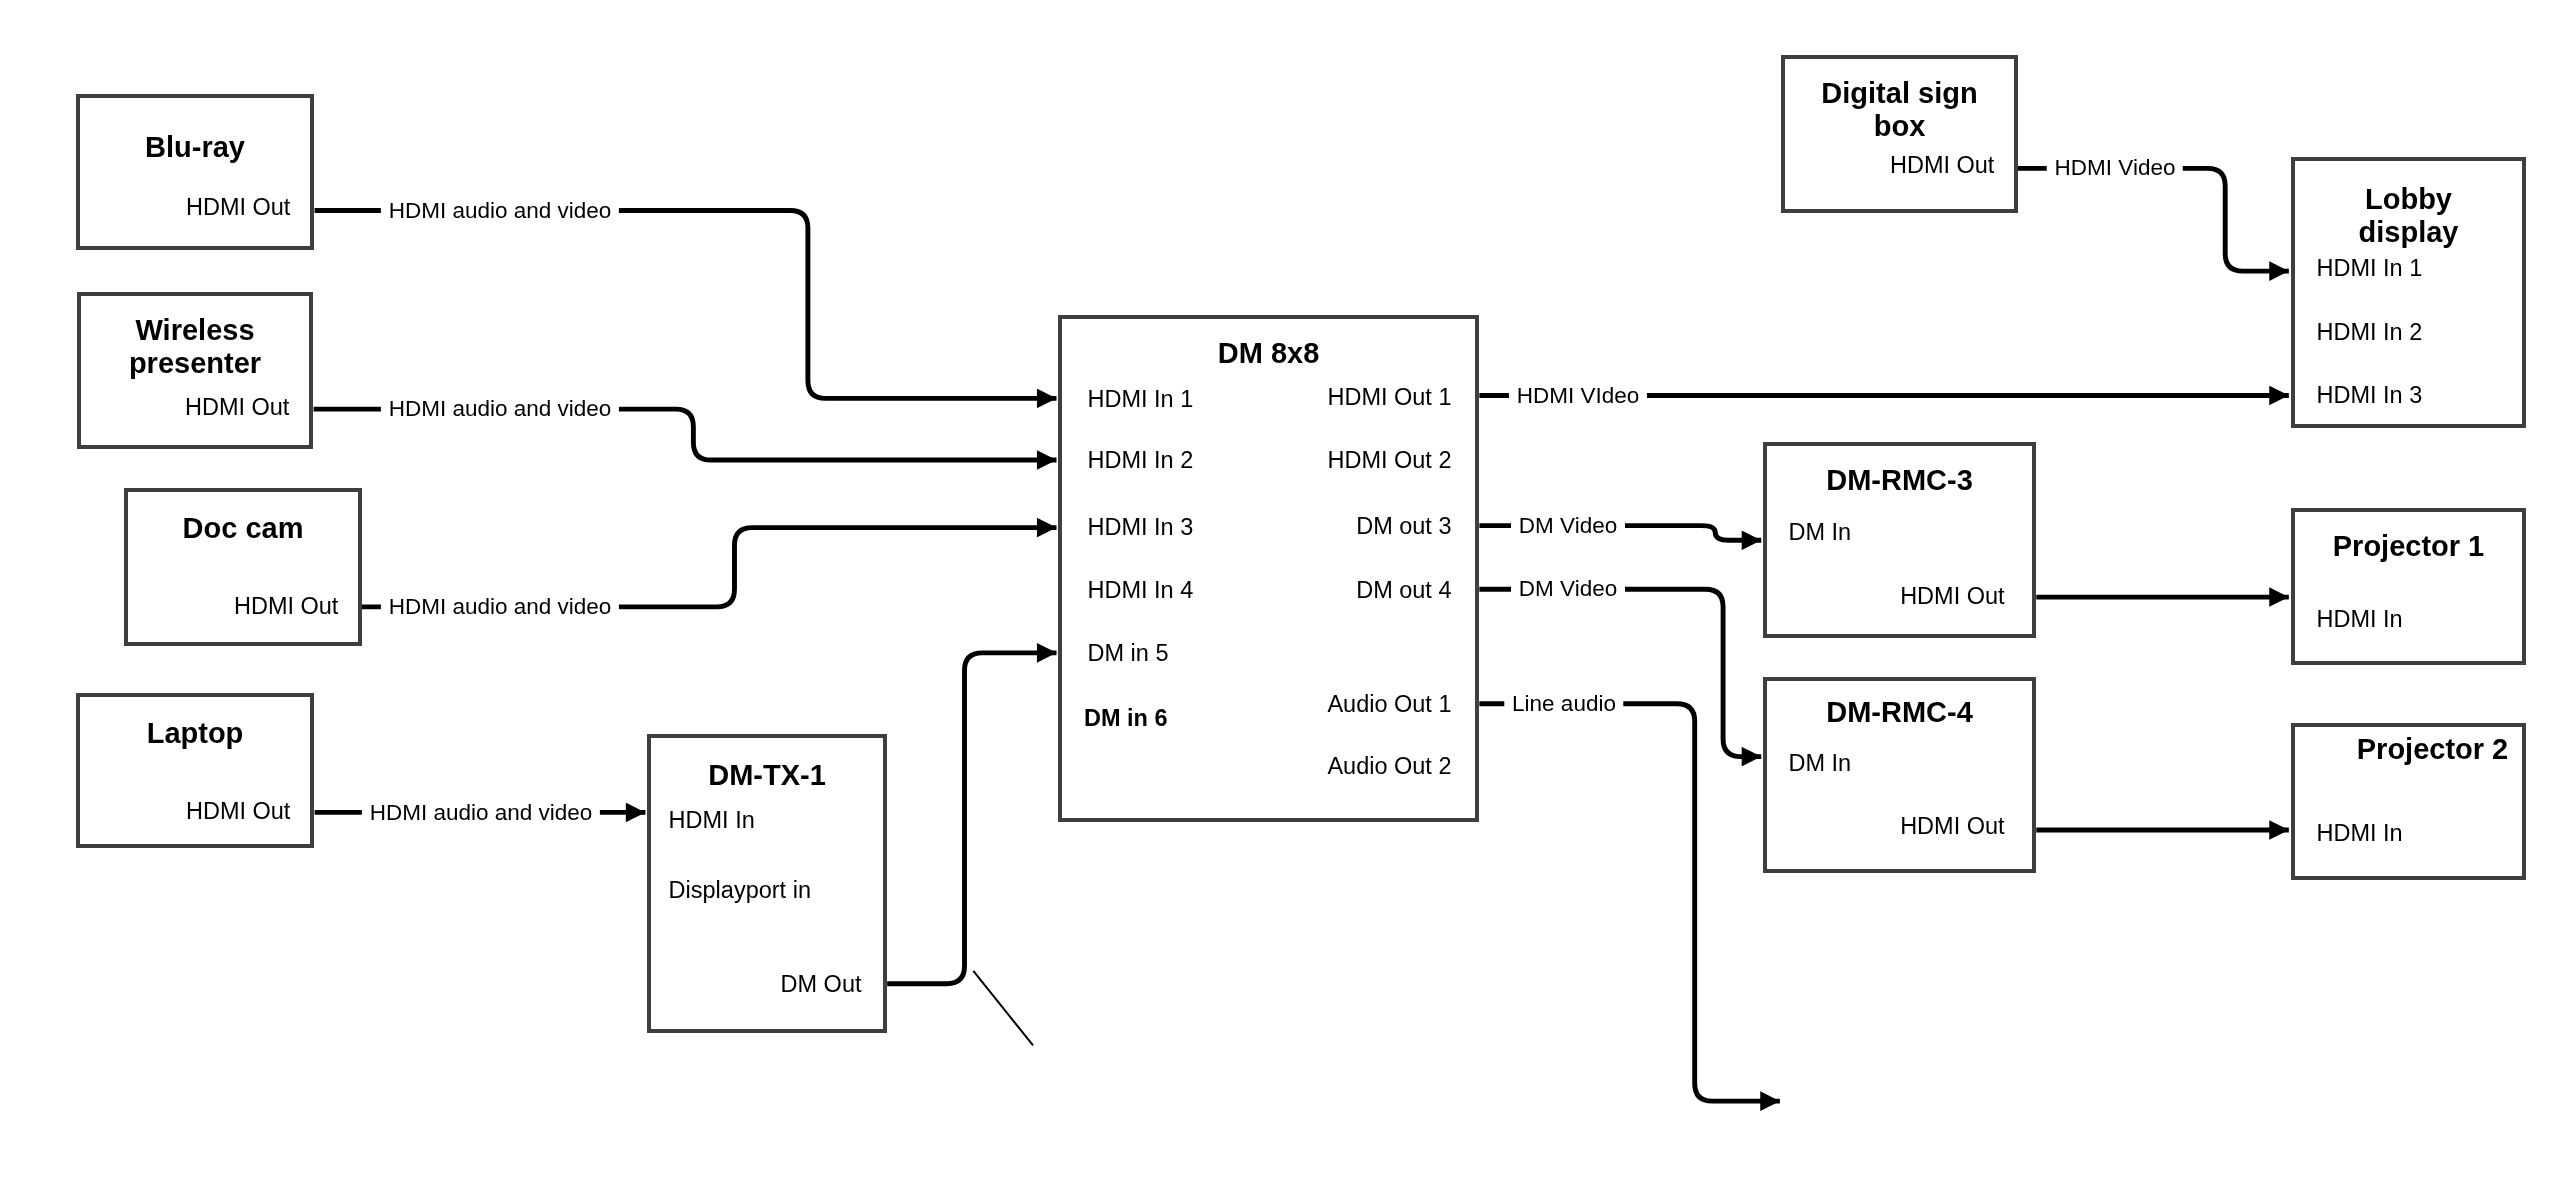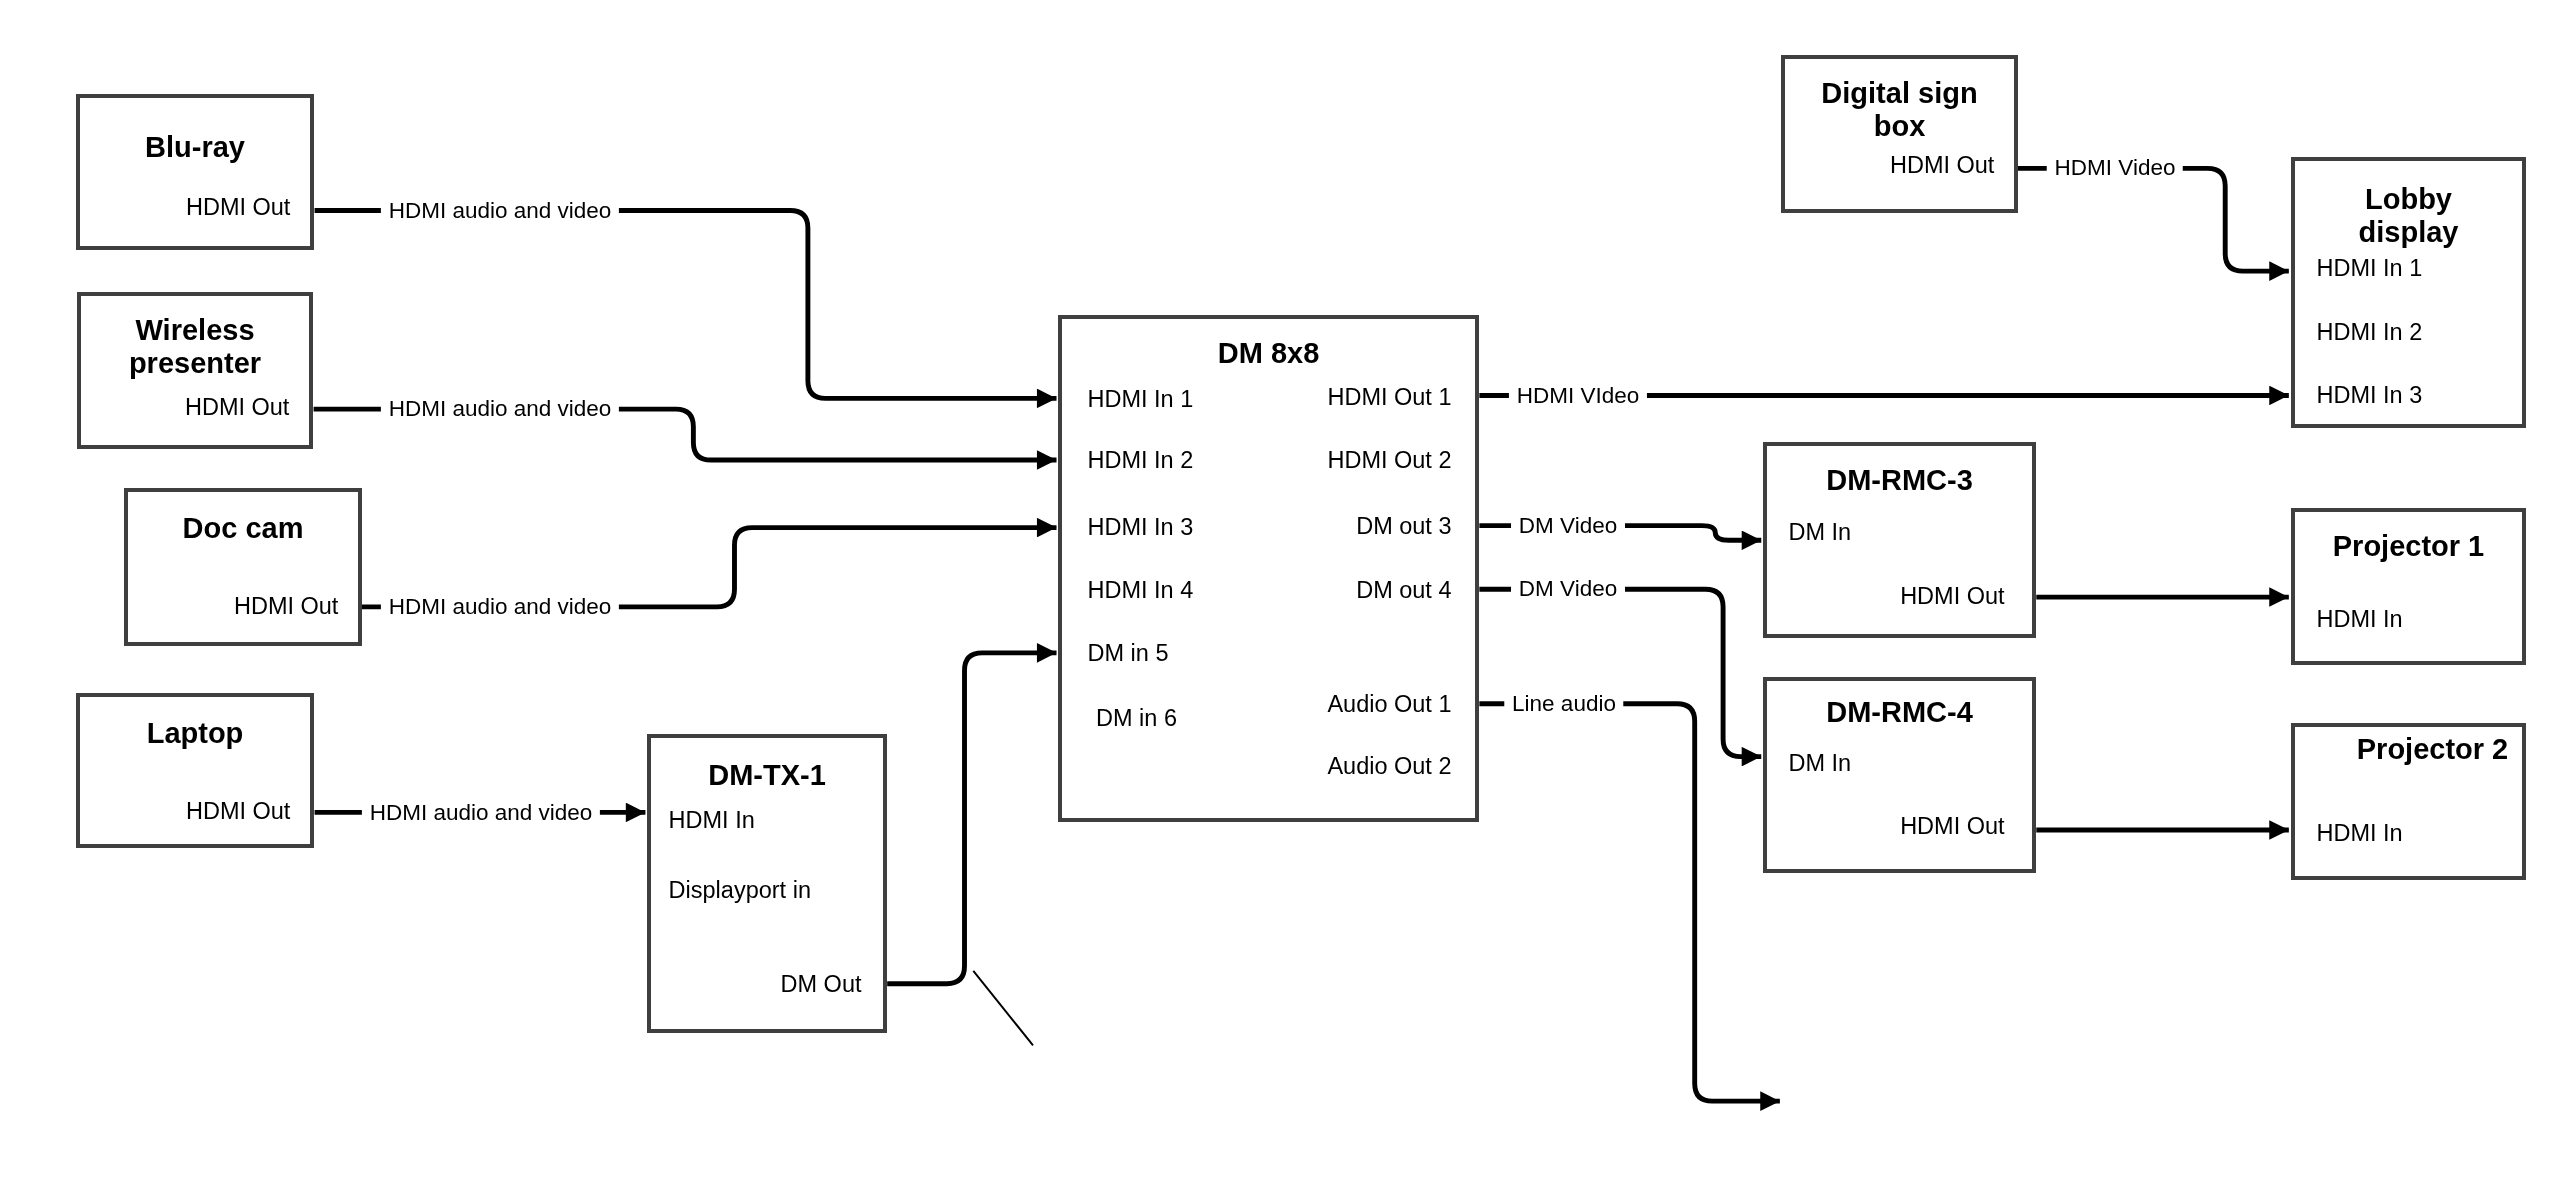--- a/index.html
+++ b/index.html
@@ -106,21 +106,21 @@
     <div class="port" style="top:233px;right:21.5px;">DM Out</div>
   </div>
 
   <div class="node" style="left:1058px;top:315px;width:421px;height:507px;">
     <div class="title" style="top:17.6px;">DM 8x8</div>
     <div class="port" style="top:67px;left:25.5px;">HDMI In 1</div>
     <div class="port" style="top:128px;left:25.5px;">HDMI In 2</div>
     <div class="port" style="top:195px;left:25.5px;">HDMI In 3</div>
     <div class="port" style="top:258px;left:25.5px;">HDMI In 4</div>
     <div class="port" style="top:321px;left:25.5px;">DM in 5</div>
-    <div class="port" style="top:386px;left:34px;">DM in 6</div>
+    <div class="port" style="top:386px;left:22px;font-weight:bold;">DM in 6</div>
     <div class="port" style="top:65px;right:23.5px;">HDMI Out 1</div>
     <div class="port" style="top:128px;right:23.5px;">HDMI Out 2</div>
     <div class="port" style="top:194px;right:23.5px;">DM out 3</div>
     <div class="port" style="top:258px;right:23.5px;">DM out 4</div>
     <div class="port" style="top:372px;right:23.5px;">Audio Out 1</div>
     <div class="port" style="top:434px;right:23.5px;">Audio Out 2</div>
   </div>
 
   <div class="node" style="left:1781px;top:55px;width:237px;height:158px;">
     <div class="title" style="top:17.6px;left:29px;right:29px;">Digital sign box</div>

